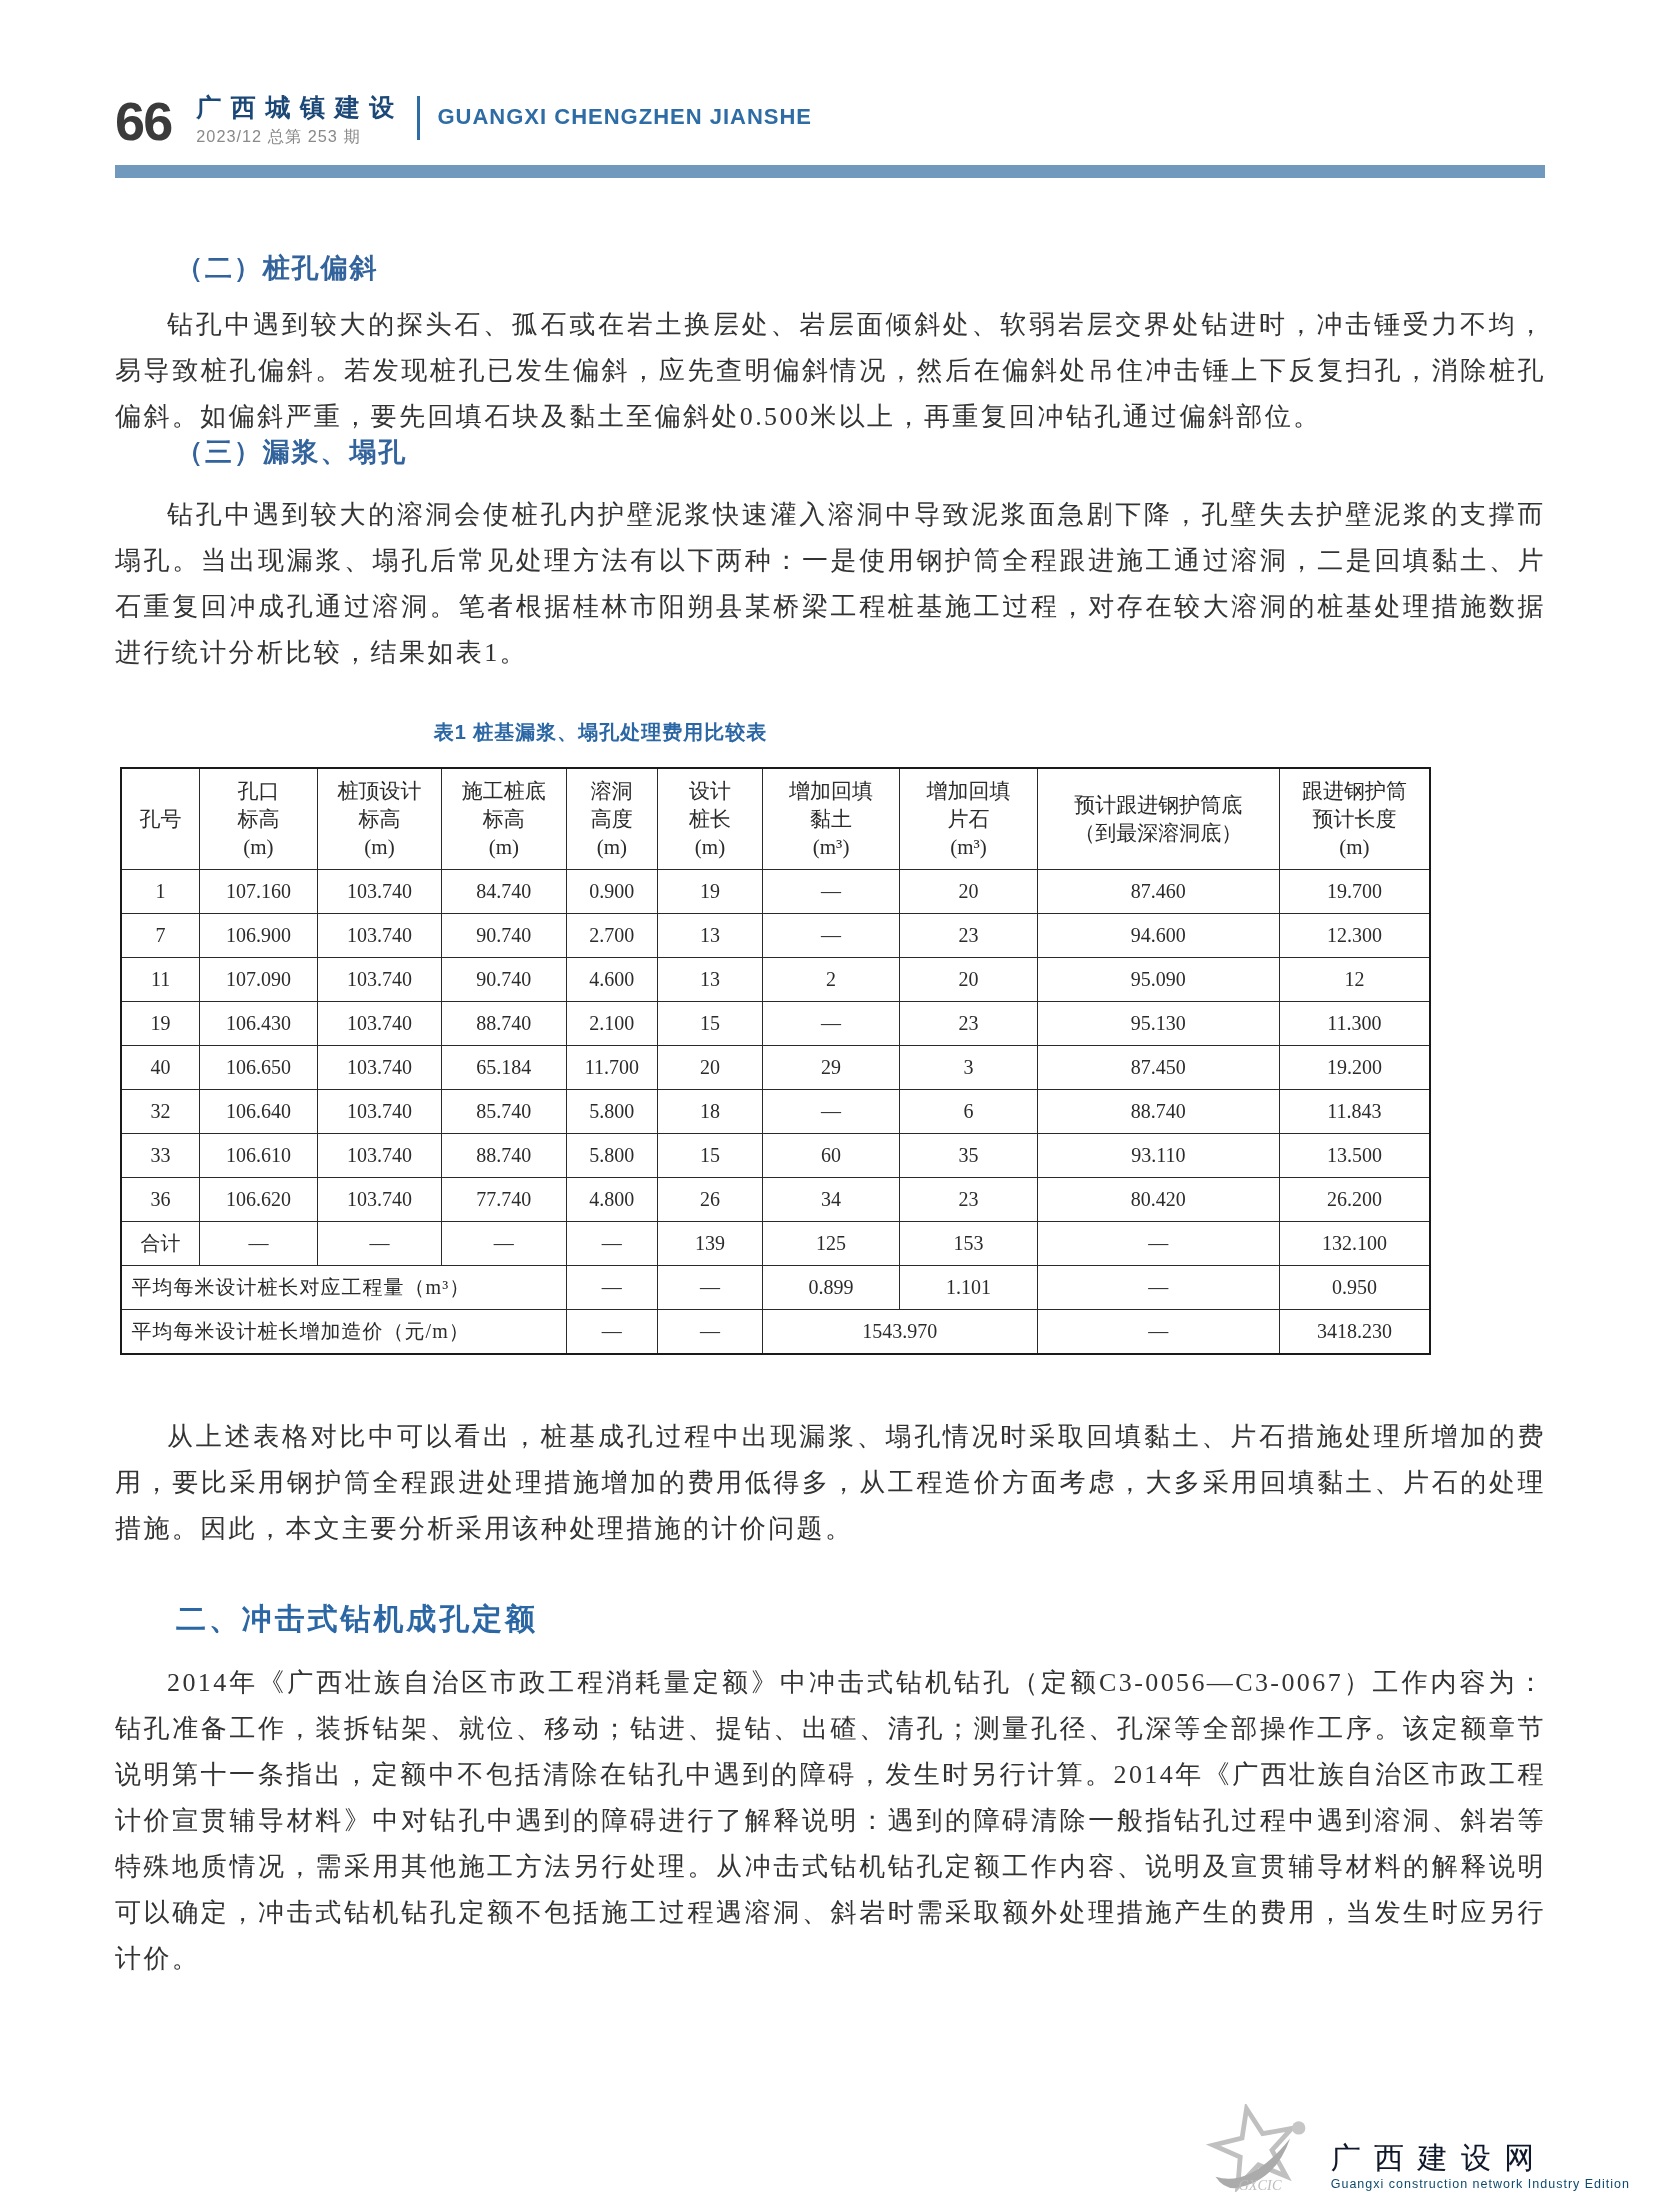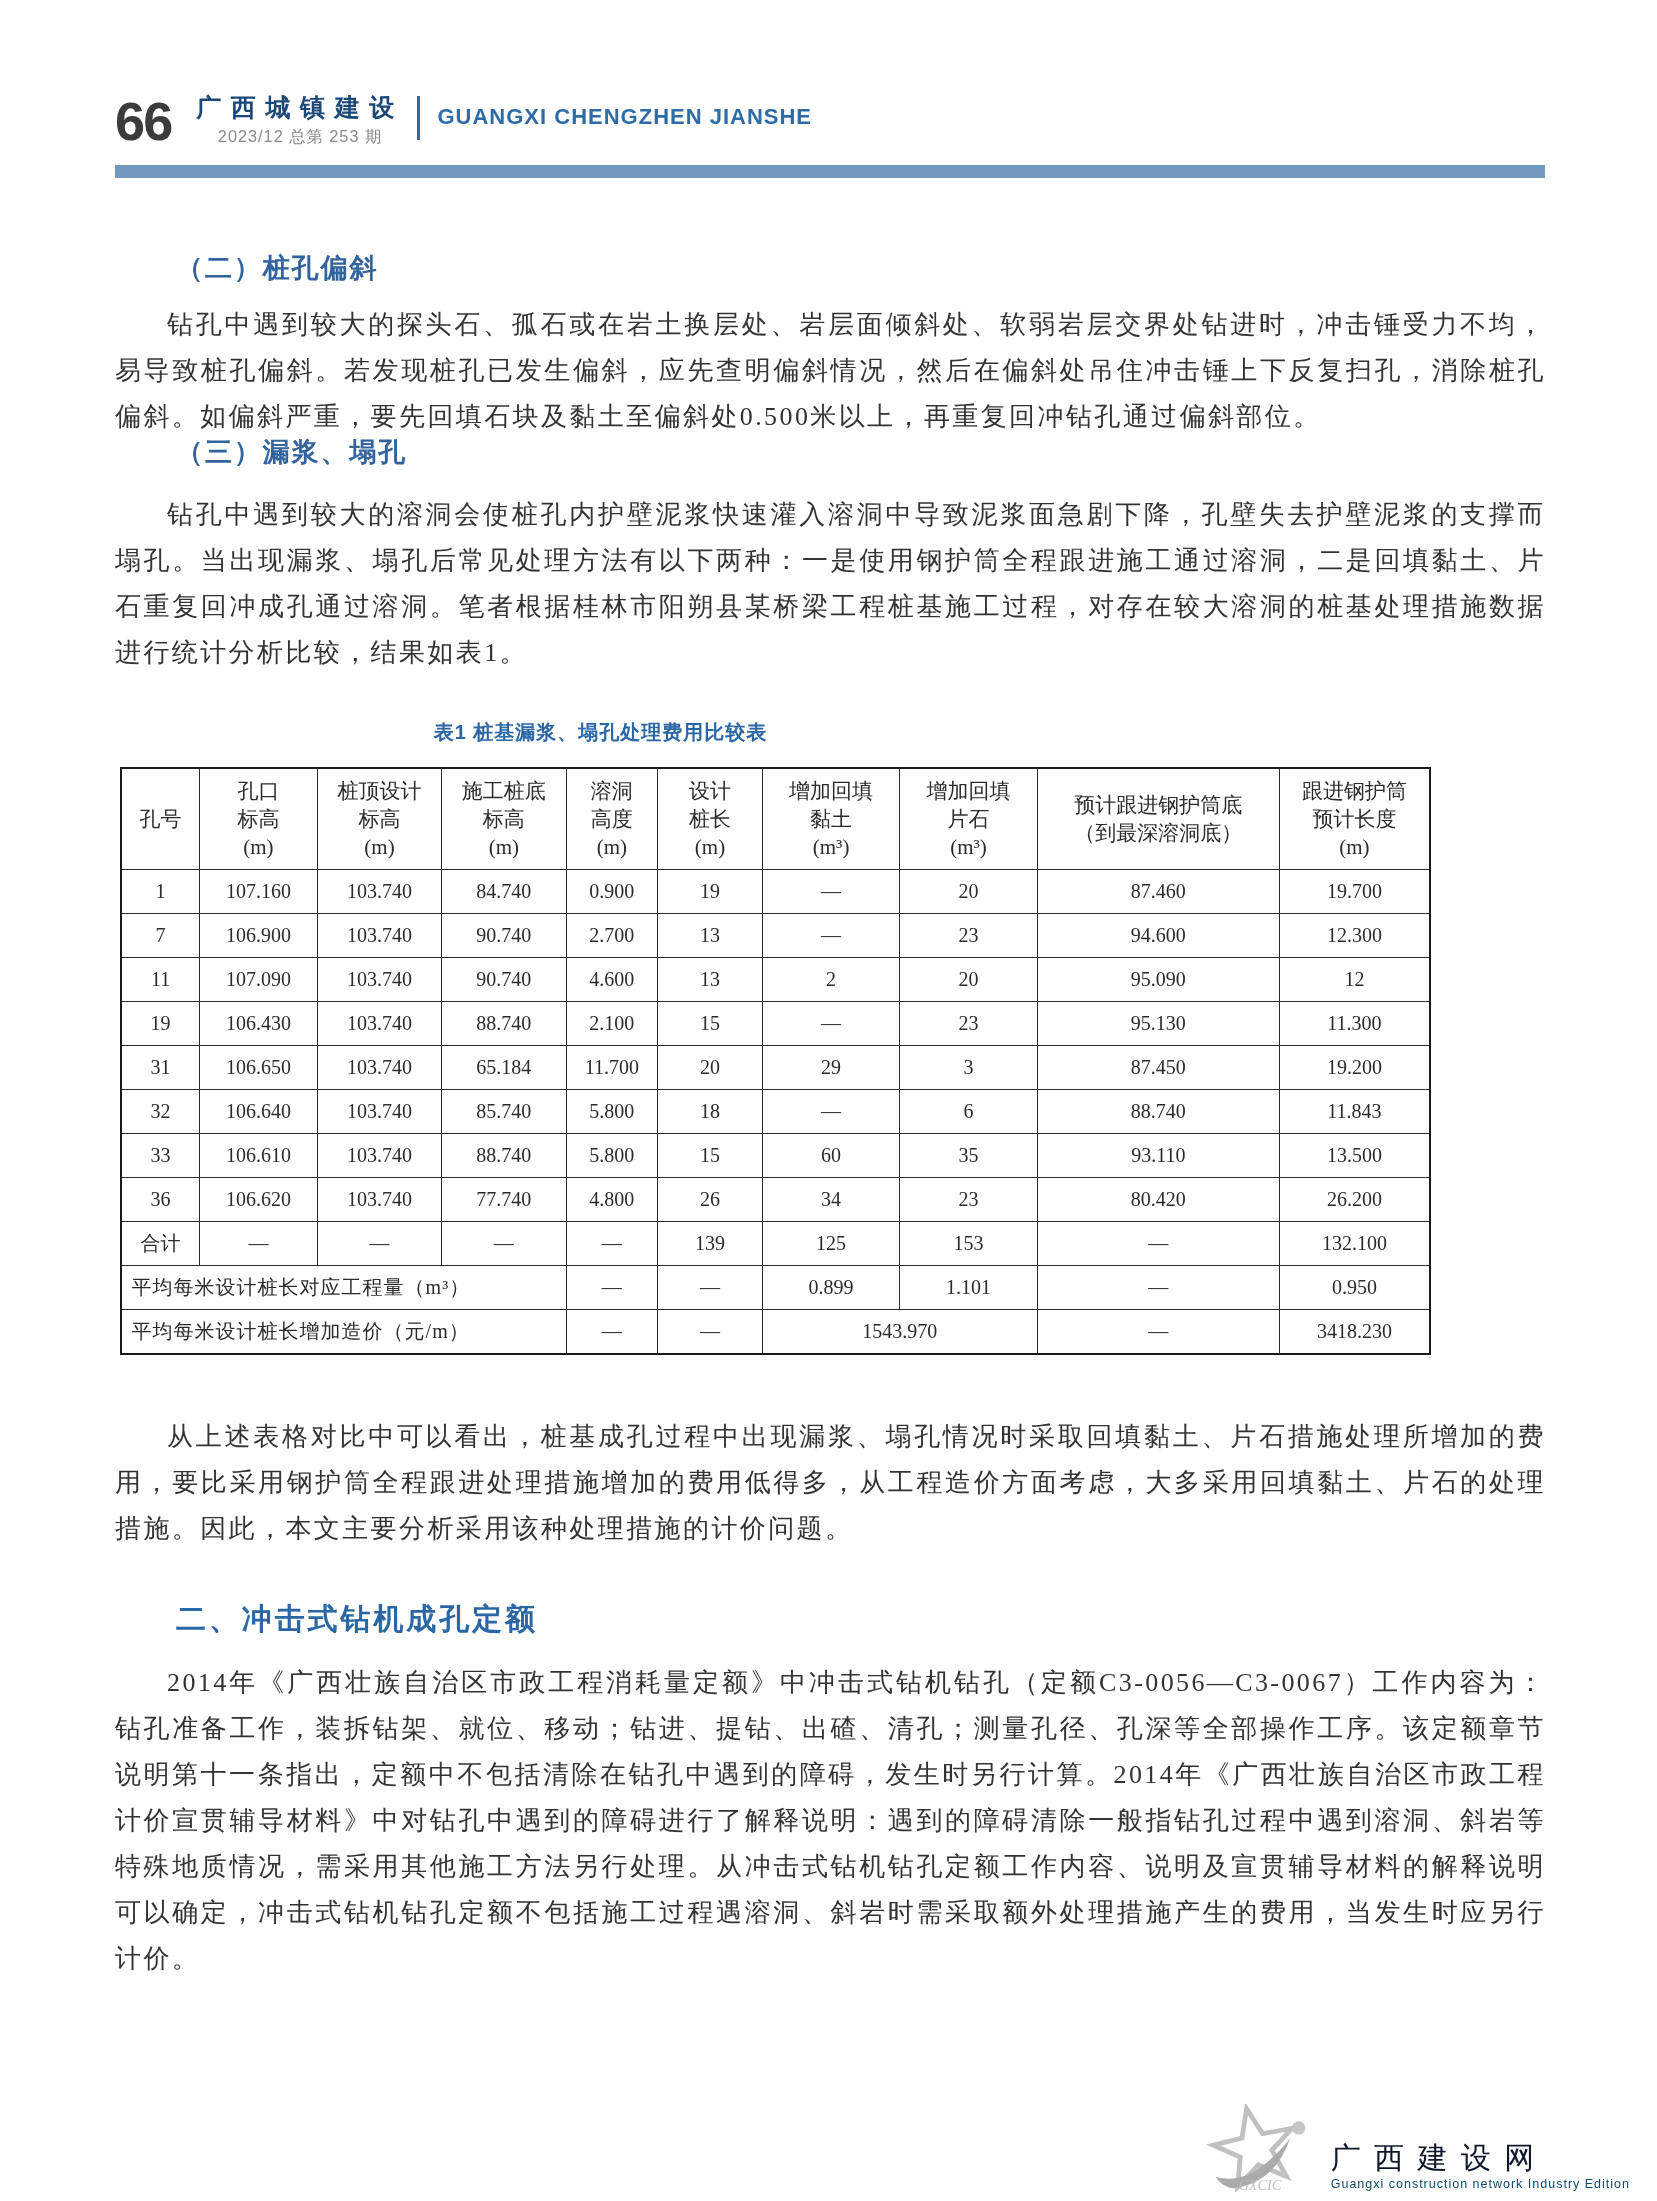--- a/index.html
+++ b/index.html
@@ -15,21 +15,21 @@
   .header{position:absolute;top:94px;left:115px;display:flex;align-items:flex-start;}
   .page-number{
     font-family:"Liberation Sans", sans-serif;
     font-size:54px;font-weight:bold;color:#3b3b3b;line-height:1;margin-right:25px;letter-spacing:-1.9px;
   }
   .title-block{margin-top:0;}
   .journal-title-cn{
     font-family:"Liberation Sans", sans-serif;
     font-size:25px;font-weight:bold;color:#1c4878;letter-spacing:9.6px;line-height:1.1;
   }
-  .issue-info{font-size:16.3px;color:#8a8a8a;margin-top:4.8px;letter-spacing:1px;font-family:"Liberation Sans", sans-serif;text-align:center;}
+  .issue-info{font-size:16.3px;color:#8a8a8a;margin-top:4.8px;letter-spacing:1px;font-family:"Liberation Sans", sans-serif;}
   .header-divider{width:2.9px;height:44px;background:#2d6ca5;margin:1.9px 17.3px 0 13.4px;}
   .journal-title-en{
     font-family:"Liberation Sans", sans-serif;
     font-size:22px;font-weight:bold;color:#2d6ca5;margin-top:9.6px;letter-spacing:1px;
   }
   .header-bar{position:absolute;left:115px;top:165px;width:1430px;height:12.5px;background:#7199bd;}
   
   .h-sub{
     position:absolute;left:176px;
     font-family:"Liberation Sans", sans-serif;
@@ -189,21 +189,21 @@
           <td>103.740</td>
           <td>88.740</td>
           <td>2.100</td>
           <td>15</td>
           <td>—</td>
           <td>23</td>
           <td>95.130</td>
           <td>11.300</td>
         </tr>
         <tr>
-          <td>31</td>
+          <td>40</td>
           <td>106.650</td>
           <td>103.740</td>
           <td>65.184</td>
           <td>11.700</td>
           <td>20</td>
           <td>29</td>
           <td>3</td>
           <td>87.450</td>
           <td>19.200</td>
         </tr>

